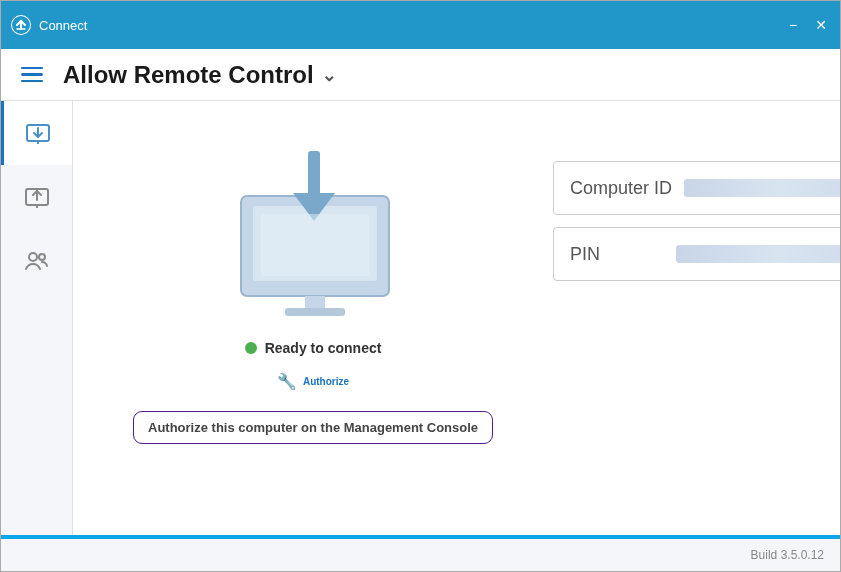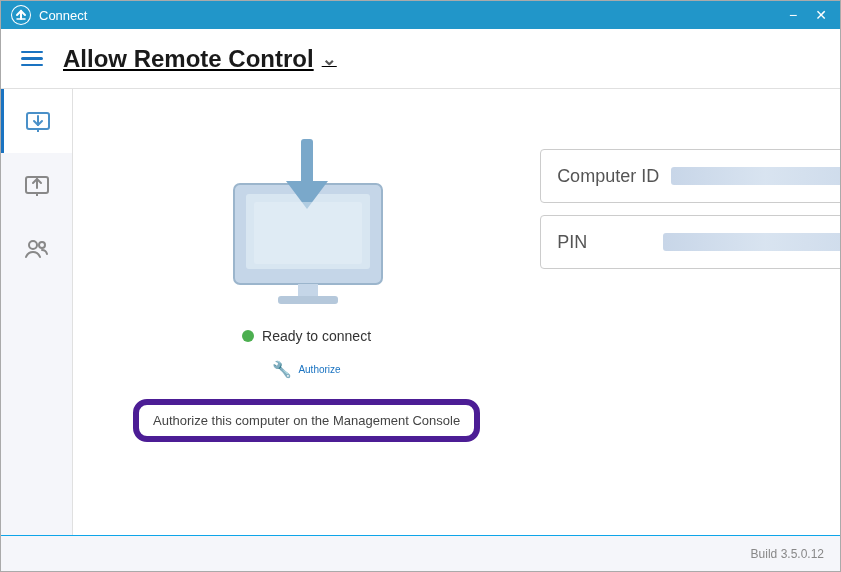--- a/index.html
+++ b/index.html
@@ -10,21 +10,21 @@
       height: 572px;
       overflow: hidden;
       border: 1px solid #aaa;
       display: flex;
       flex-direction: column;
     }
 
     
     .titlebar {
       background: #2196c9;
-      height: 28px;
+      height: 48px;
       display: flex;
       align-items: center;
       padding: 0 10px;
       flex-shrink: 0;
       justify-content: space-between;
     }
     .titlebar-left {
       display: flex;
       align-items: center;
       gap: 8px;
@@ -57,28 +57,27 @@
       height: 18px;
       display: flex;
       align-items: center;
       justify-content: center;
       border-radius: 2px;
     }
 
     
     .header {
       background: #fff;
-      height: 60px;
+      height: 52px;
       display: flex;
       align-items: center;
       padding: 0 16px;
       border-bottom: 1px solid #e0e0e0;
       flex-shrink: 0;
       gap: 16px;
-      text-decoration: underline;
     }
     .hamburger-icon {
       font-size: 20px;
       color: #1a73c1;
       cursor: pointer;
       display: flex;
       flex-direction: column;
       gap: 4px;
       padding: 4px;
     }
@@ -154,20 +153,21 @@
       margin-top: 10px;
     }
 
     
     .monitor-area {
       display: flex;
       flex-direction: column;
       align-items: center;
       gap: 16px;
       min-width: 200px;
+      font-weight: bold;
     }
 
     .monitor-svg-wrap {
       margin-bottom: 4px;
     }
 
     .status-row {
       display: flex;
       align-items: center;
       gap: 8px;
@@ -191,22 +191,22 @@
       cursor: pointer;
     }
     .authorize-link {
       font-size: 10px;
       color: #1a73c1;
       text-decoration: none;
       cursor: pointer;
     }
 
     .authorize-tooltip {
-      border: 6px solid #4c1d95;
-      border-radius: 14px;
+      border: 1px solid #4c1d95;
+      border-radius: 9px;
       padding: 8px 14px;
       font-size: 13px;
       color: #444;
       background: #fff;
       margin-top: 4px;
       white-space: nowrap;
     }
 
     
     .right-panel {
@@ -240,21 +240,21 @@
       opacity: 0.7;
     }
     .field-value-blurred.pin {
       margin-right: 0;
     }
 
     
     .footer {
       height: 36px;
       background: #f5f6fa;
-      border-top: 1px solid #0ea5e9;
+      border-top: 4px solid #0ea5e9;
       display: flex;
       align-items: center;
       justify-content: flex-end;
       padding: 0 16px;
       flex-shrink: 0;
     }
     .build-text {
       font-size: 12px;
       color: #888;
     }

